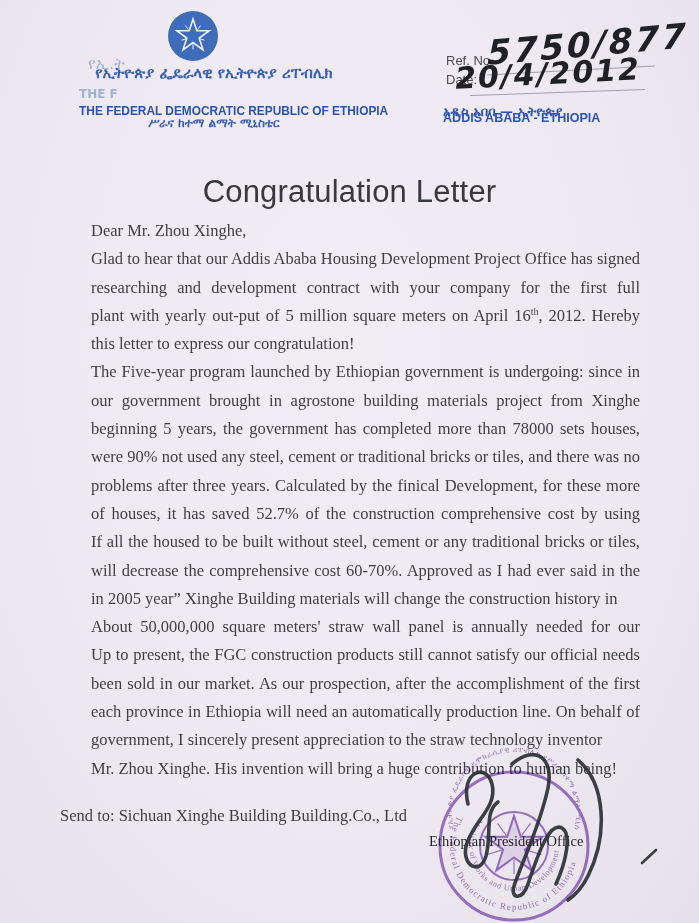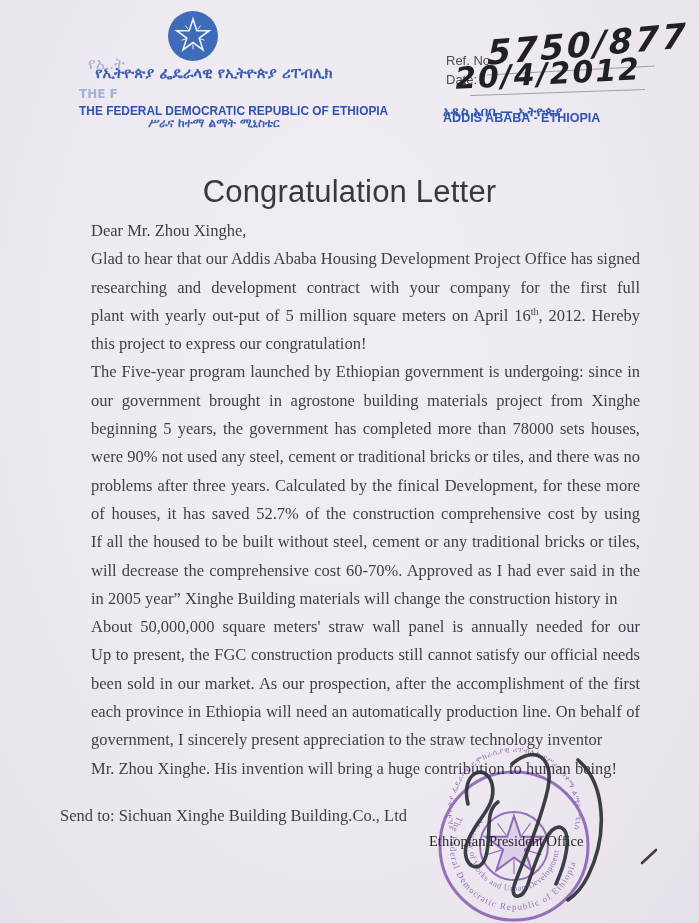--- a/index.html
+++ b/index.html
@@ -73,21 +73,21 @@
   <div class="abs amh nowrap" style="left:443px; top:104px; font-size:13px; color:#2e54b2;">አዲስ አበባ — ኢትዮጵያ</div>
   <div class="abs hdr-eng nowrap" style="left:443px; top:110px; transform:scaleX(.93); transform-origin:left; color:#2e54b2;">ADDIS ABABA - ETHIOPIA</div>
 
   <div class="abs title">Congratulation Letter</div>
 
   <div class="abs body-block">
       <div class="bline">Dear Mr. Zhou Xinghe,</div>
       <div class="bline j">Glad to hear that our Addis Ababa Housing Development Project Office has signed a new</div>
       <div class="bline j">researching and development contract with your company for the first full automatic FGC products</div>
       <div class="bline j"><span>plant with yearly out-put of 5 million square meters on April 16</span><sup>th</sup><span>, 2012. Hereby we’d like to send</span></div>
-      <div class="bline">this project to express our congratulation!</div>
+      <div class="bline">this letter to express our congratulation!</div>
       <div class="bline j">The Five-year program launched by Ethiopian government is undergoing: since in the year of 2005,</div>
       <div class="bline j">our government brought in agrostone building materials project from Xinghe company, in the</div>
       <div class="bline j">beginning 5 years, the government has completed more than 78000 sets houses, 10000 sets of which</div>
       <div class="bline j">were 90% not used any steel, cement or traditional bricks or tiles, and there was no quality</div>
       <div class="bline j">problems after three years. Calculated by the finical Development, for these more than 78000 sets</div>
       <div class="bline j">of houses, it has saved 52.7% of the construction comprehensive cost by using agrostone products.</div>
       <div class="bline j">If all the housed to be built without steel, cement or any traditional bricks or tiles, by budgeting, it</div>
       <div class="bline j">will decrease the comprehensive cost 60-70%. Approved as I had ever said in the opening ceremony</div>
       <div class="bline">in 2005 year” Xinghe Building materials will change the construction history in Africa.”</div>
       <div class="bline j">About 50,000,000 square meters' straw wall panel is annually needed for our government project.</div>

